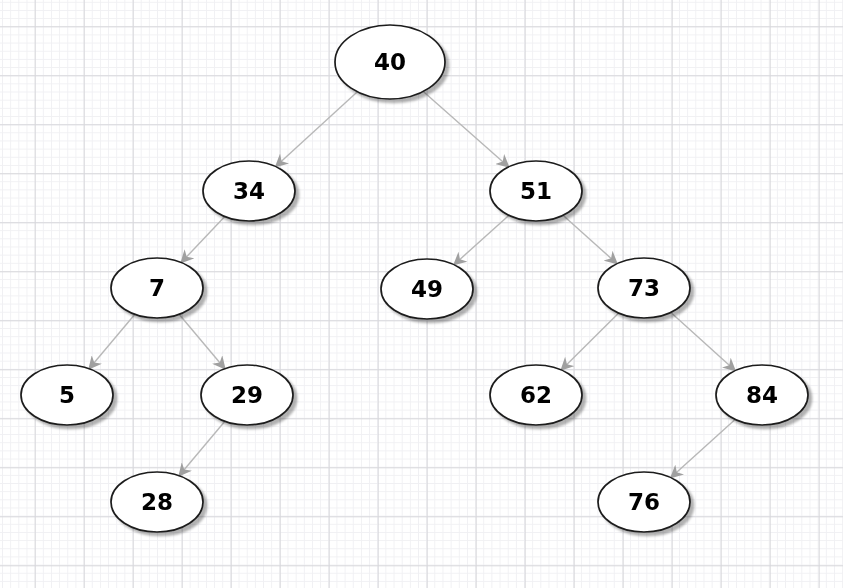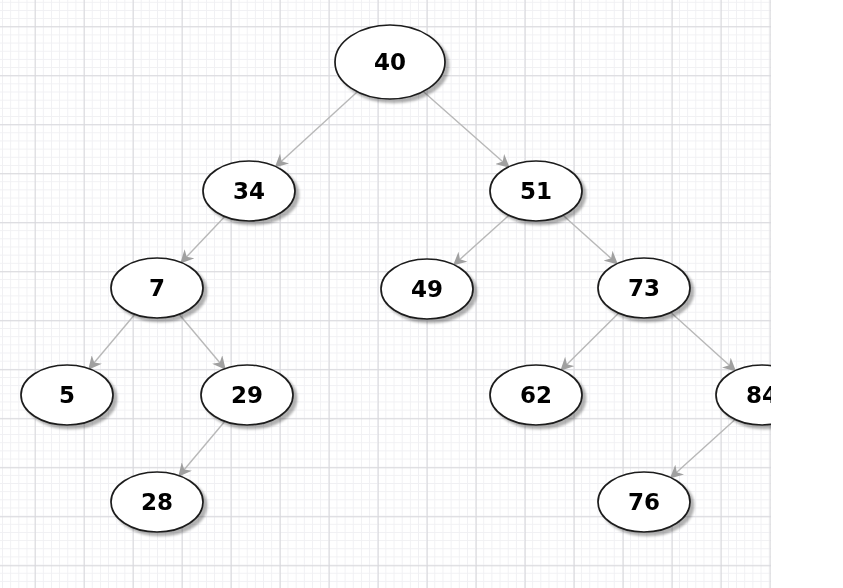--- a/index.html
+++ b/index.html
@@ -3,21 +3,21 @@
 <meta charset="utf-8">
 <style>
   html, body {
     margin: 0;
     padding: 0;
     background: #ffffff;
     font-family: "DejaVu Sans", "Liberation Sans", sans-serif;
   }
   #canvas {
     position: relative;
-    width: 771px;
+    width: 843px;
     height: 588px;
     overflow: hidden;
     
     background-color: #ffffff;
     background-image:
       linear-gradient(to right, #d7d7db 1px, transparent 1px),
       linear-gradient(to bottom, #d7d7db 1px, transparent 1px),
       linear-gradient(to right, #f0f0f3 1px, transparent 1px),
       linear-gradient(to bottom, #f0f0f3 1px, transparent 1px);
     background-size: 49px 49px, 49px 49px, 8.1667px 8.1667px, 8.1667px 8.1667px;

